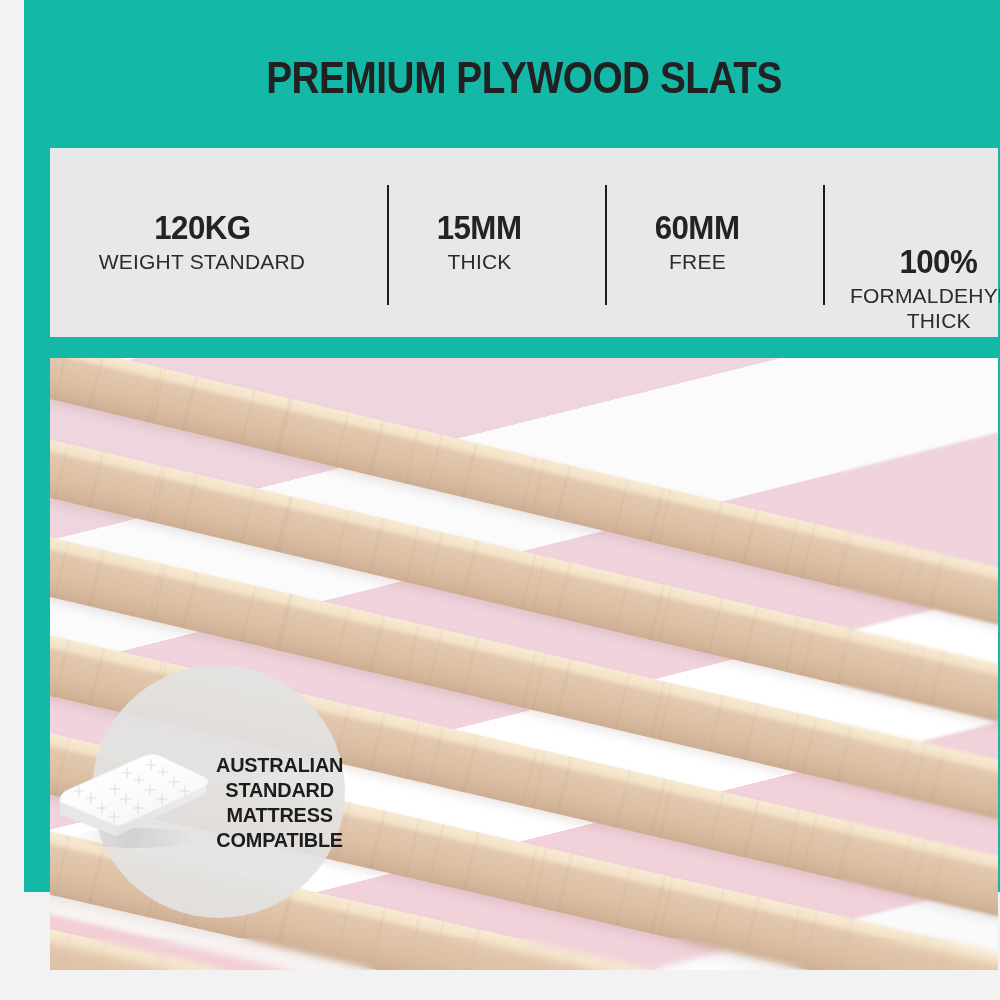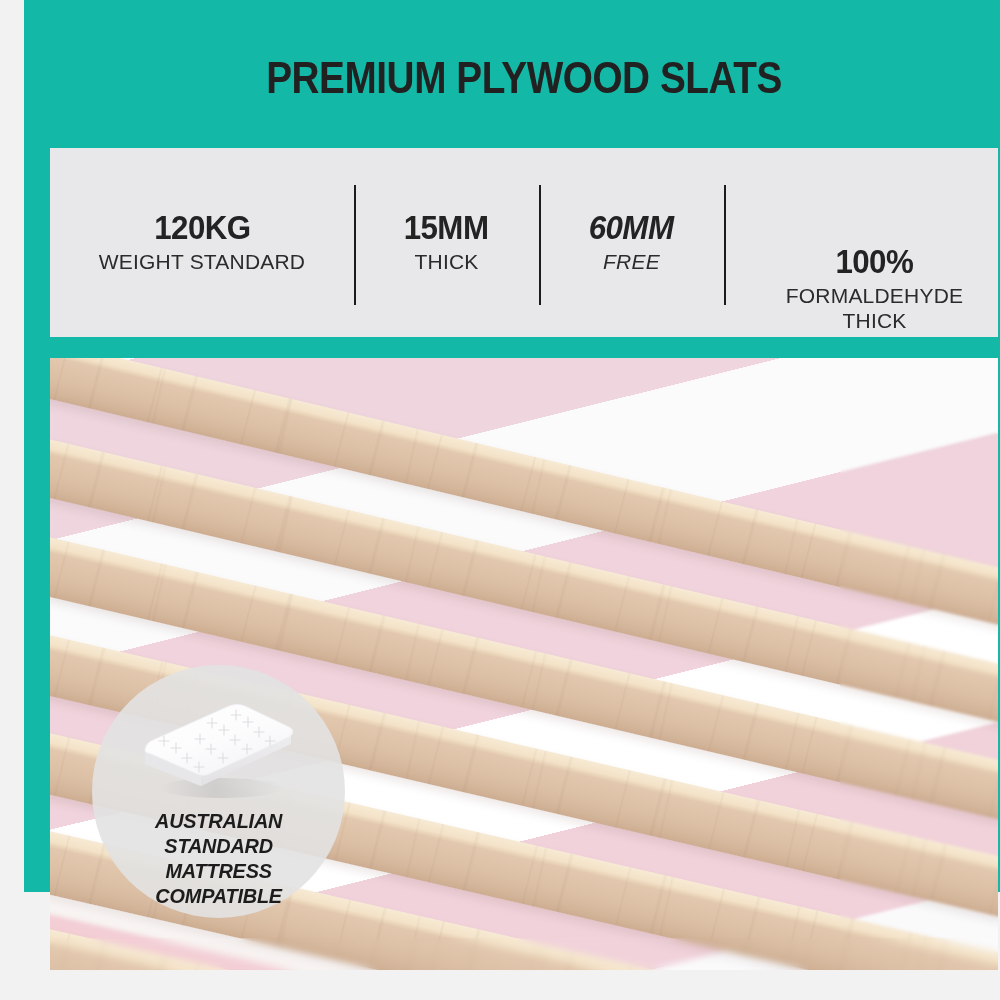--- a/index.html
+++ b/index.html
@@ -43,33 +43,34 @@
   #spec-bar {
     position: absolute;
     left: 26px;
     top: 148px;
     width: 948px;
     height: 189px;
     background: #e8e8ea;
     display: flex;
     flex-direction: row;
     align-items: stretch;
+    gap: 33px;
   }
   .spec-cell {
     position: relative;
     display: flex;
     flex-direction: column;
     align-items: center;
     justify-content: center;
     box-sizing: border-box;
     padding-bottom: 4px;
   }
   .spec-cell.c0 { flex: 0 0 304px; }
   .spec-cell.c1 { flex: 0 0 185px; }
-  .spec-cell.c2 { flex: 0 0 185px; font-style: italic; }
+  .spec-cell.c2 { flex: 0 0 185px; }
   .spec-cell.c3 { flex: 1 1 auto; justify-content: flex-end; padding-top: 46px; padding-left: 27px; }
 
   .spec-cell + .spec-cell::before {
     content: "";
     position: absolute;
     left: 0;
     top: 37px;
     width: 1.6px;
     height: 120px;
     background: #1c1c1c;
@@ -210,26 +211,25 @@
   
   #compat-badge {
     position: absolute;
     left: 68px;
     top: 665px;
     width: 253px;
     height: 253px;
     border-radius: 50%;
     background: rgba(226,226,226,0.90);
     display: flex;
-    flex-direction: column;
+    flex-direction: row;
     align-items: center;
-    justify-content: center;
+    justify-content: flex-end;
     padding-top: 20px;
     box-sizing: border-box;
-    font-style: italic;
   }
   #mattress-icon {
     width: 160px;
     height: 104px;
     position: relative;
     margin-bottom: 8px;
   }
   #badge-text {
     font-family: "Liberation Sans", sans-serif;
     font-weight: 700;

